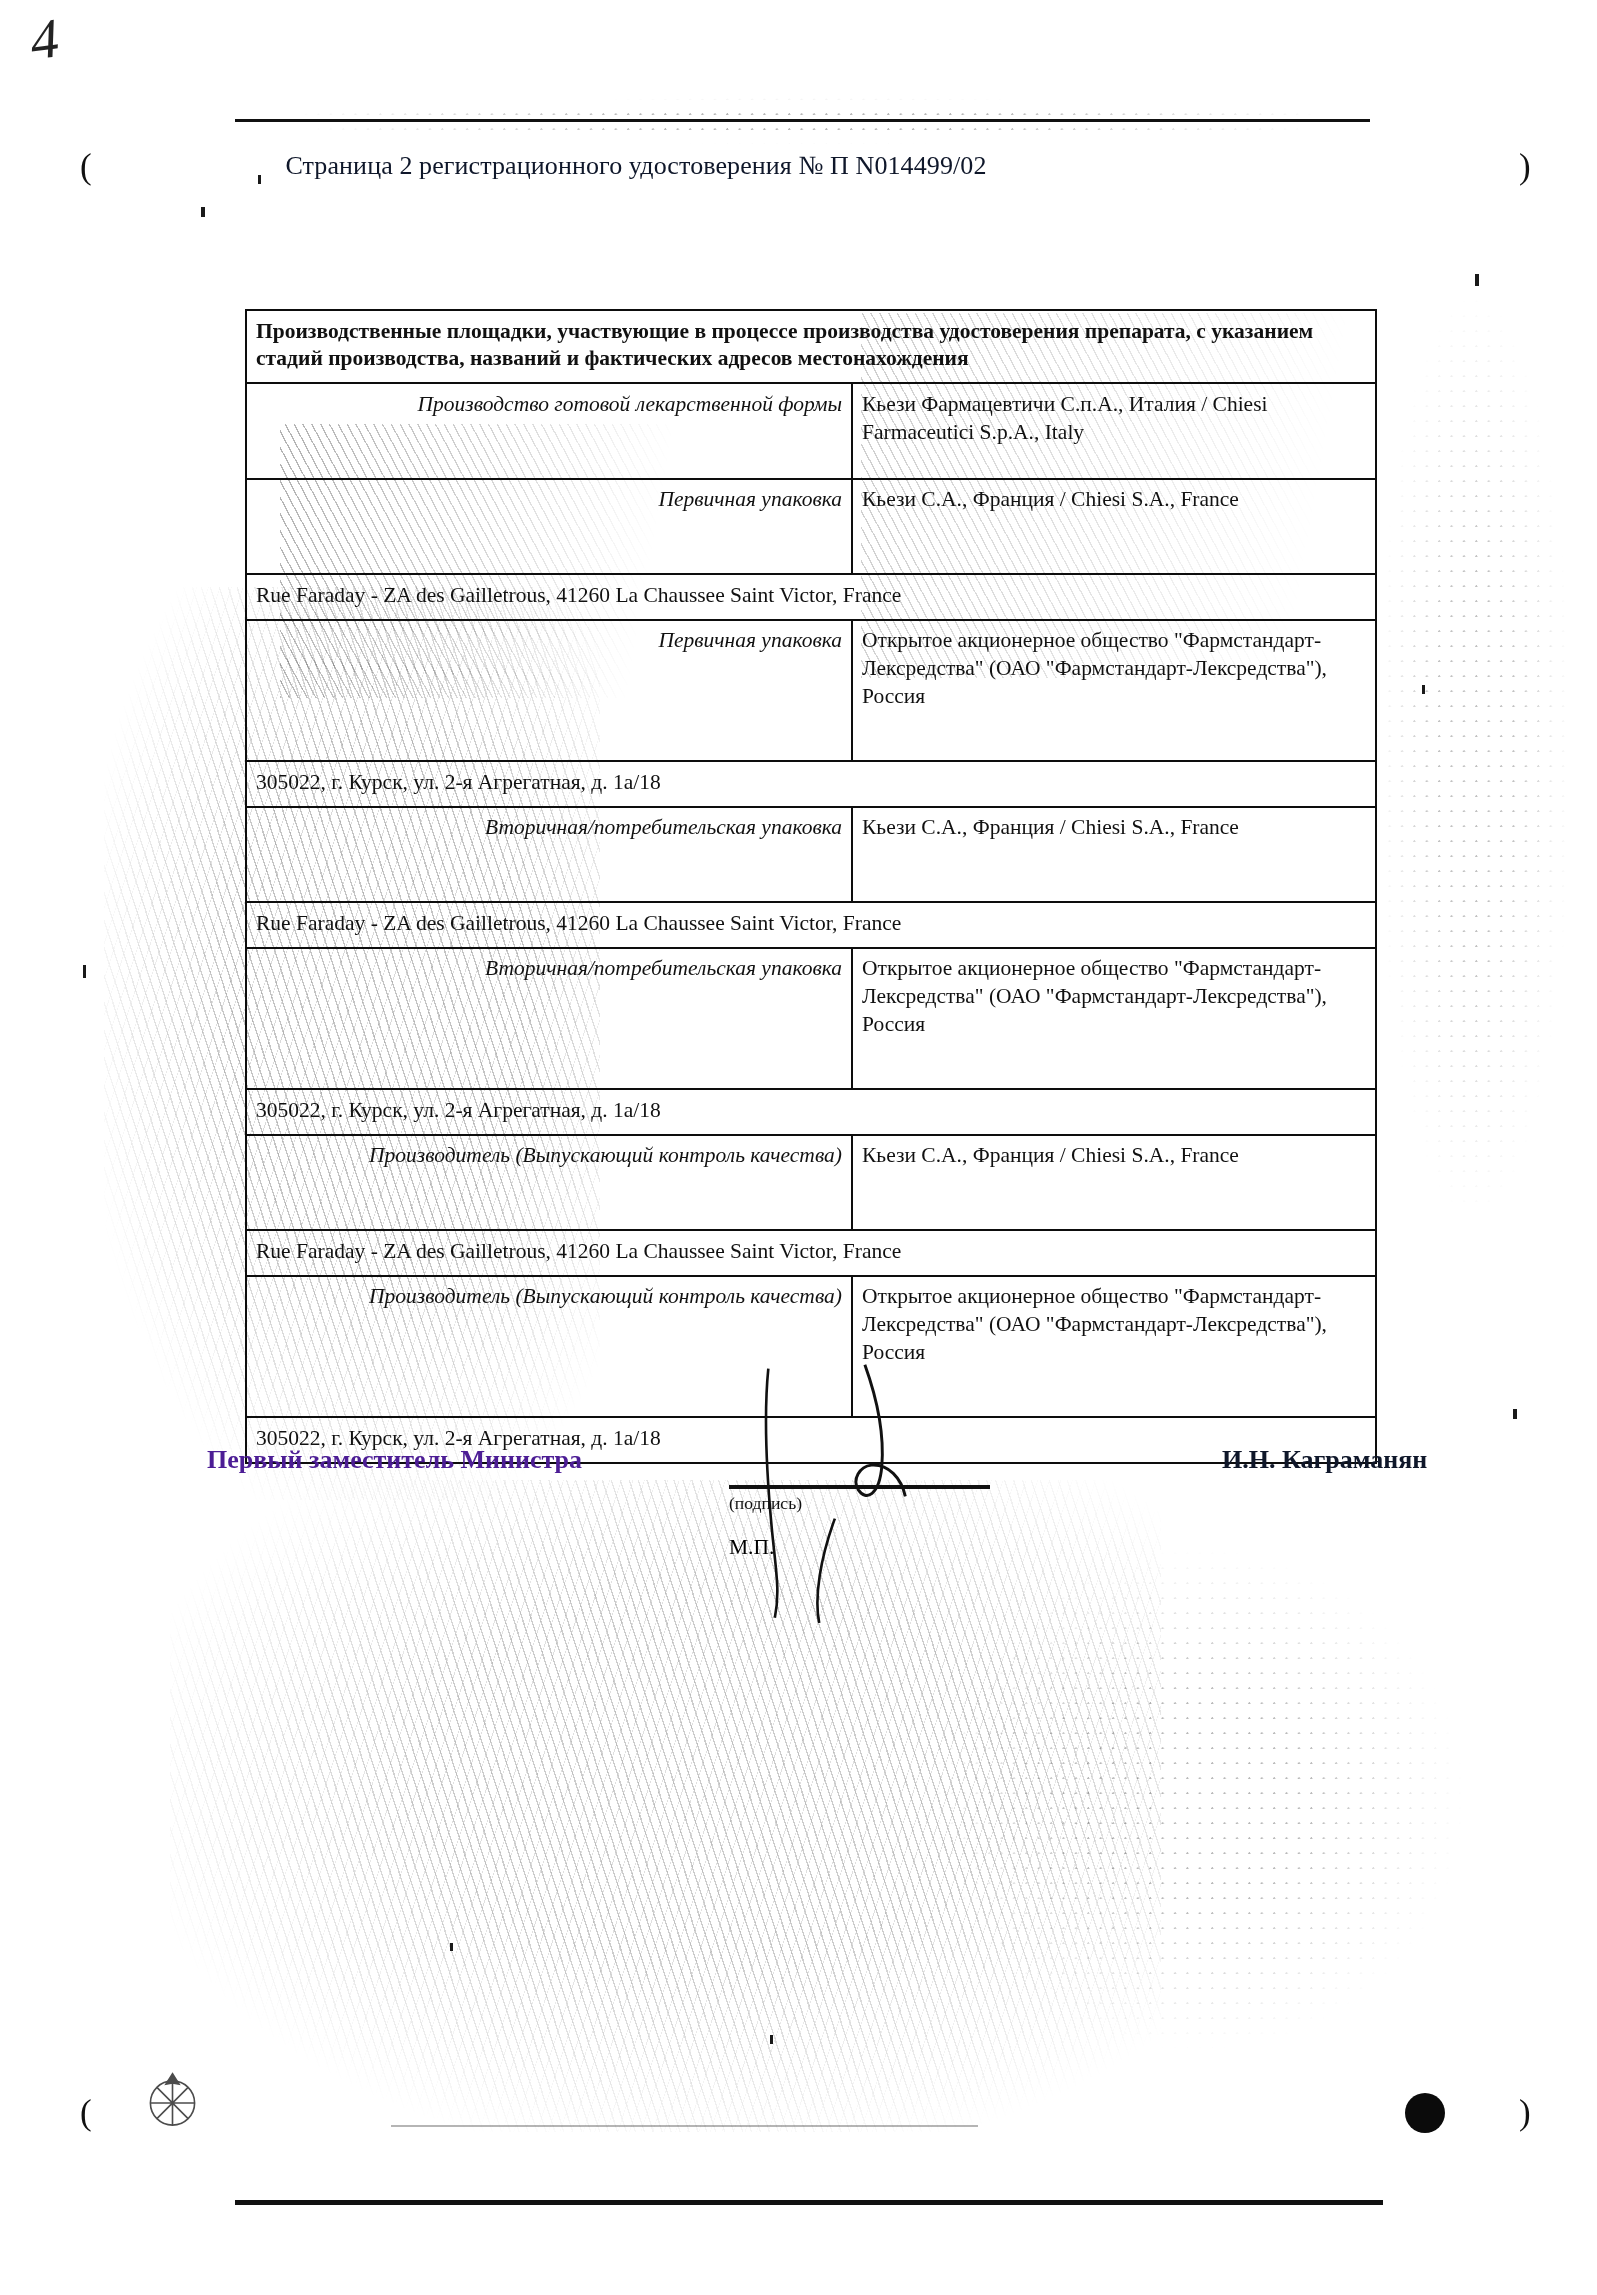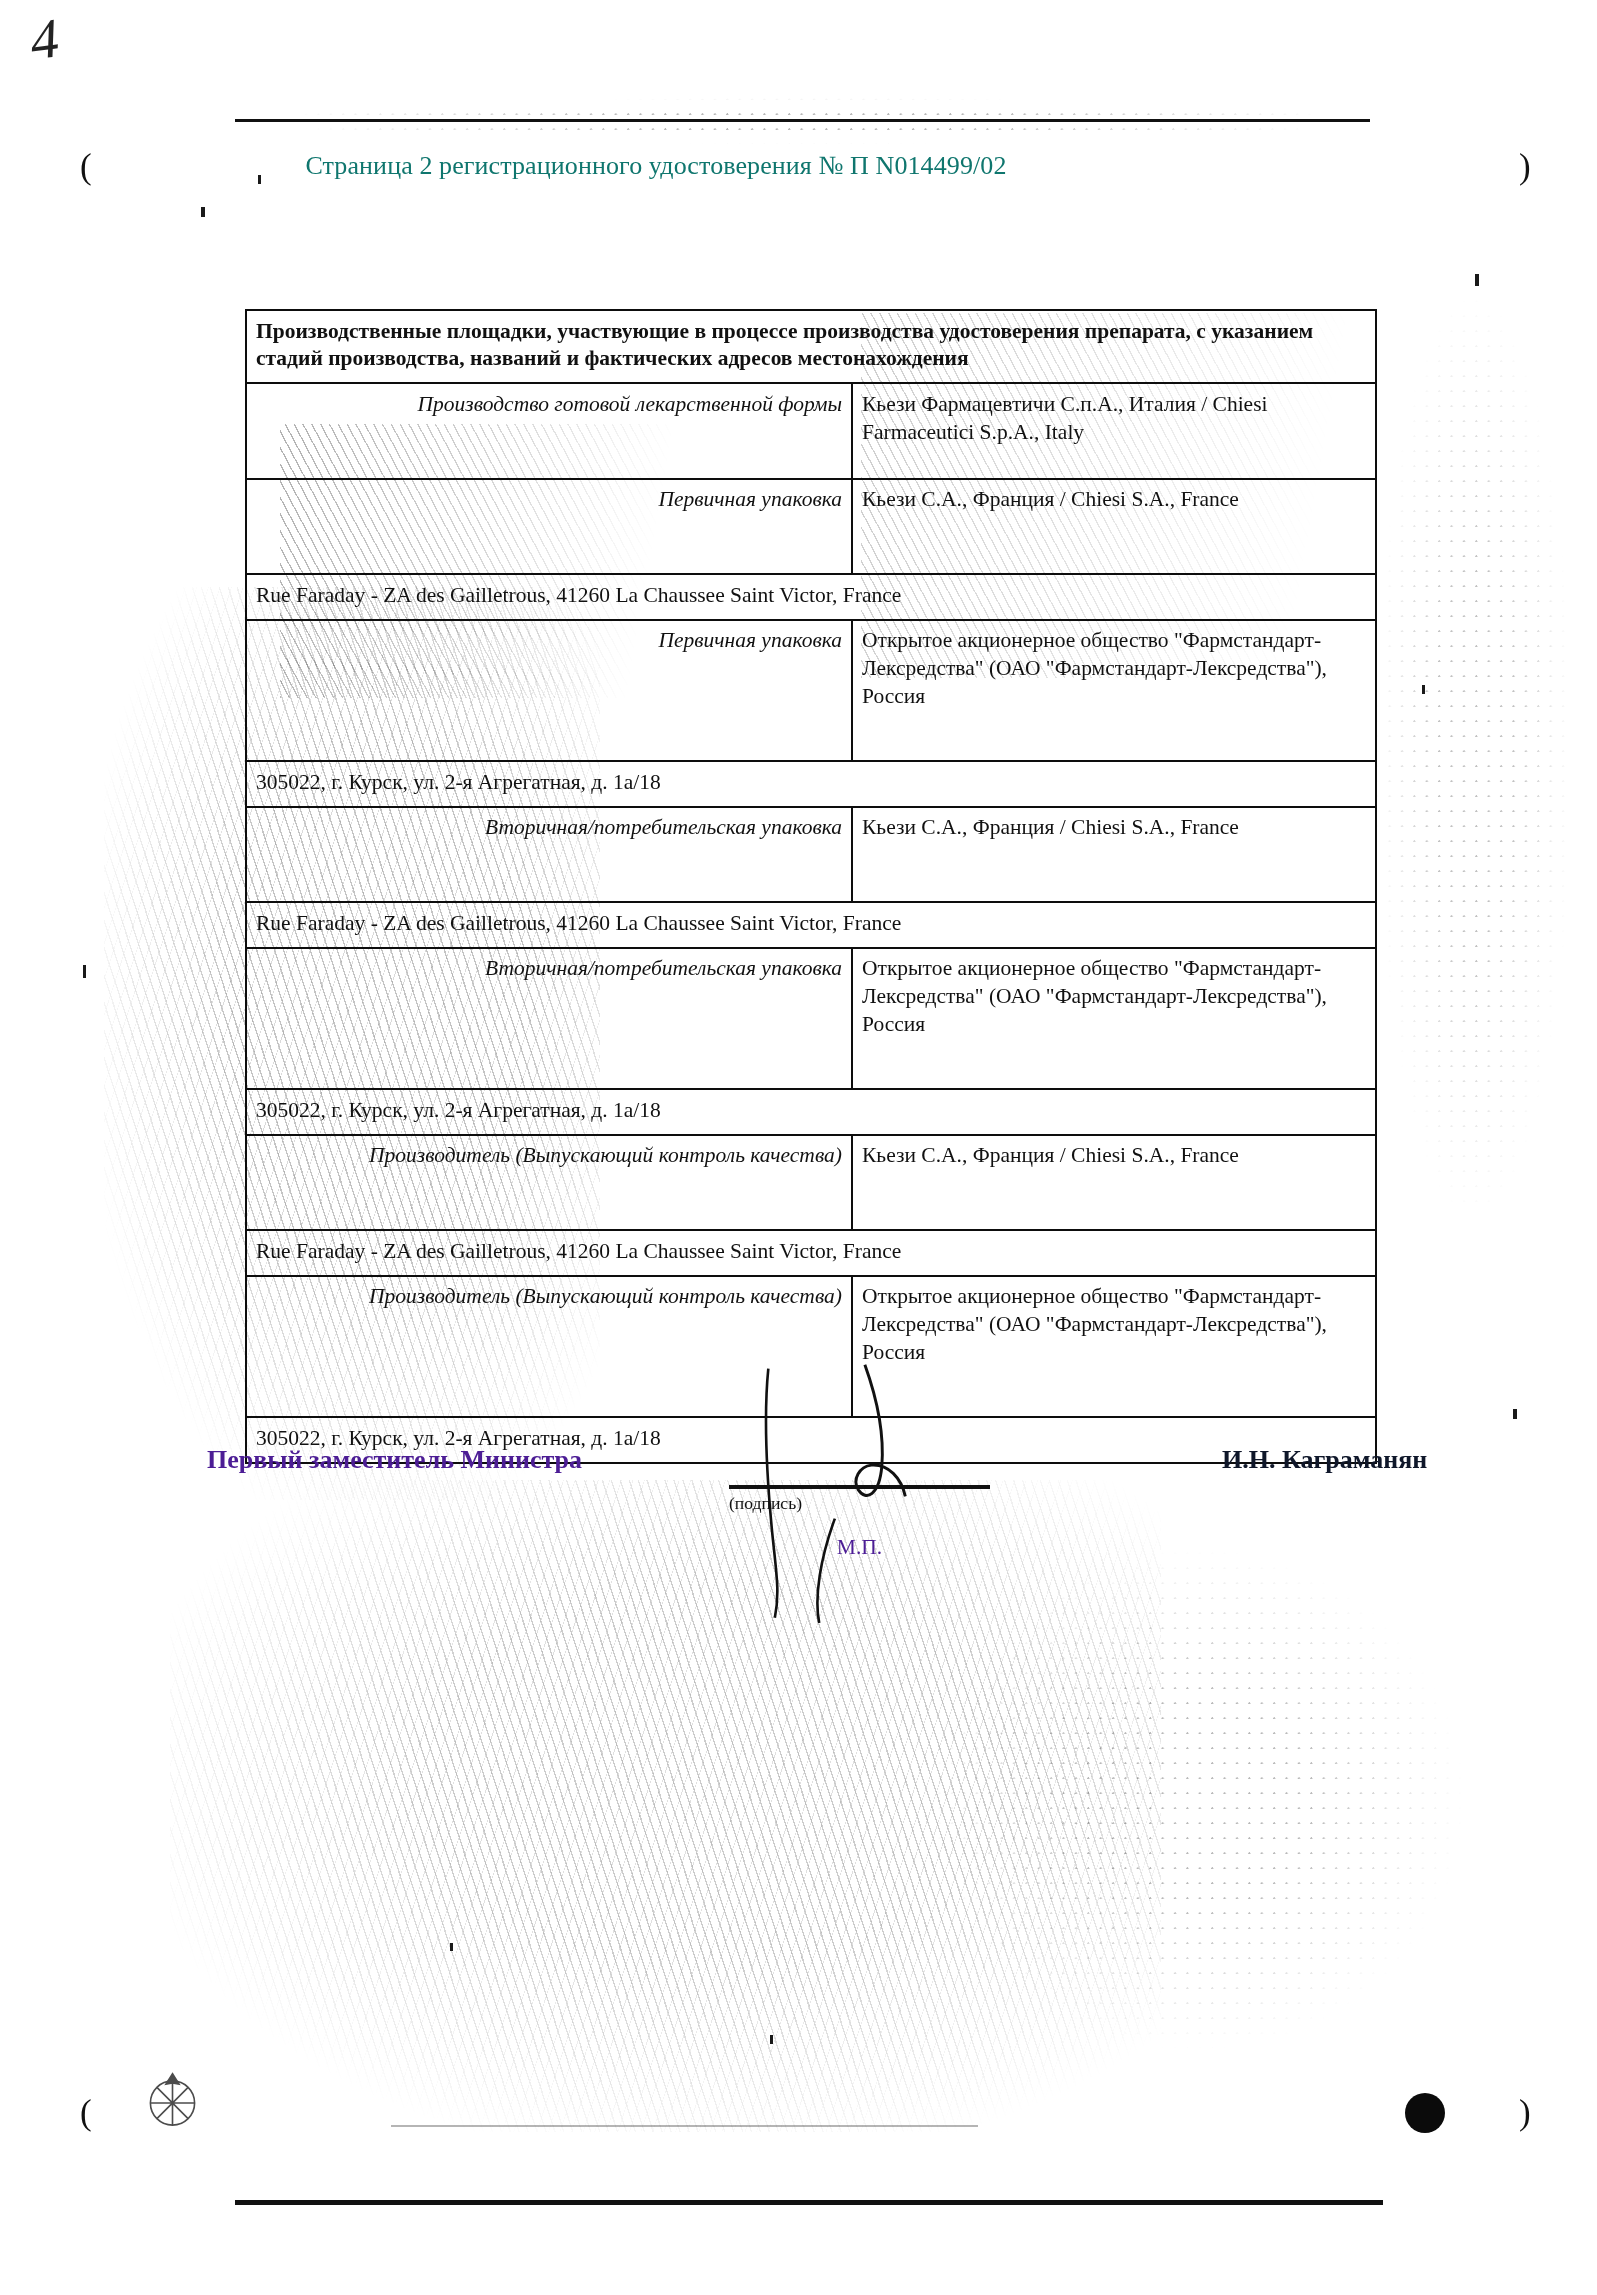--- a/index.html
+++ b/index.html
@@ -42,23 +42,22 @@
 
   .hand-mark{
     position:absolute;left:31px;top:5.2px;width:59px;height:63px;
     color:#111;font-size:56px;font-family:"Liberation Serif",serif;
     transform:rotate(-7deg) skewX(-9deg);opacity:.92;
   }
 
   
   .page-header{
     position:absolute;left:0;top:151px;width:1272px;text-align:center;
-    font-size:26px;letter-spacing:0.1px;color:#0f766e;
+    font-size:26px;letter-spacing:0.1px;color:#0f172a;
     font-family:"Liberation Serif",serif;
-    padding-left:20px;
   }
 
   
   #reg-table{
     position:absolute;left:245px;top:309px;width:1131px;
     border-collapse:collapse;table-layout:fixed;
     background:transparent;
   }
   #reg-table td{
     border:2px solid #0d0d0d;
@@ -82,22 +81,22 @@
   .sig-title{
     position:absolute;left:207px;top:0;font-size:26px;font-weight:bold;color:#4c1d95;
     font-family:"Liberation Serif",serif;white-space:nowrap;
   }
   .sig-line{position:absolute;left:729px;top:40px;width:261px;height:3.9px;background:#111;}
   .sig-podpis{
     position:absolute;left:729px;top:48px;width:261px;
     font-size:17.6px;color:#111;font-family:"Liberation Serif",serif;
   }
   .sig-mp{
-    position:absolute;left:729px;top:90px;width:261px;text-align:center;
-    font-size:21.5px;color:#4c1d95;font-family:"Liberation Serif",serif;
+    position:absolute;left:729px;top:90px;width:261px;
+    font-size:21.5px;color:#000000;font-family:"Liberation Serif",serif;
   }
   .sig-name{
     position:absolute;left:1222px;top:0;font-size:26px;font-weight:bold;color:#0f172a;
     font-family:"Liberation Serif",serif;white-space:nowrap;
   }
   .sig-stroke{position:absolute;pointer-events:none;}
 
   .hole{
     position:absolute;left:1405px;top:2093px;width:40px;height:40px;
     background:#0b0b0b;border-radius:50%;

